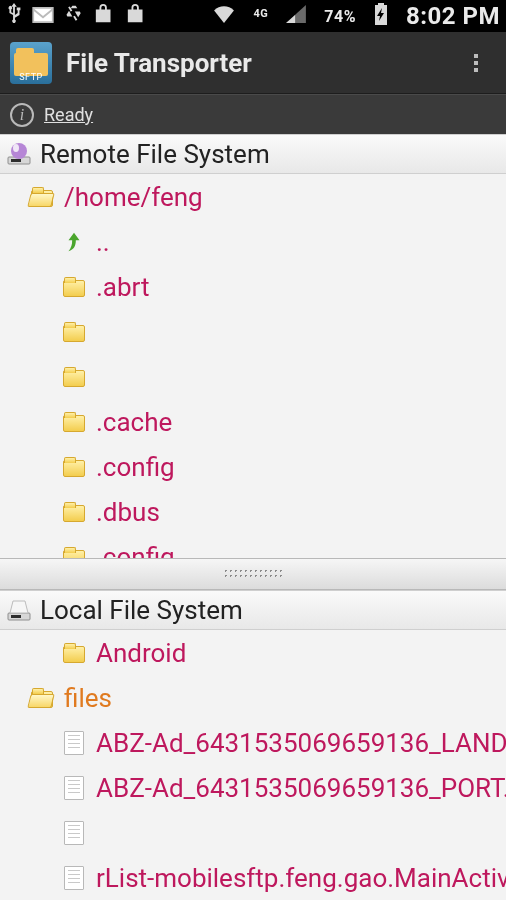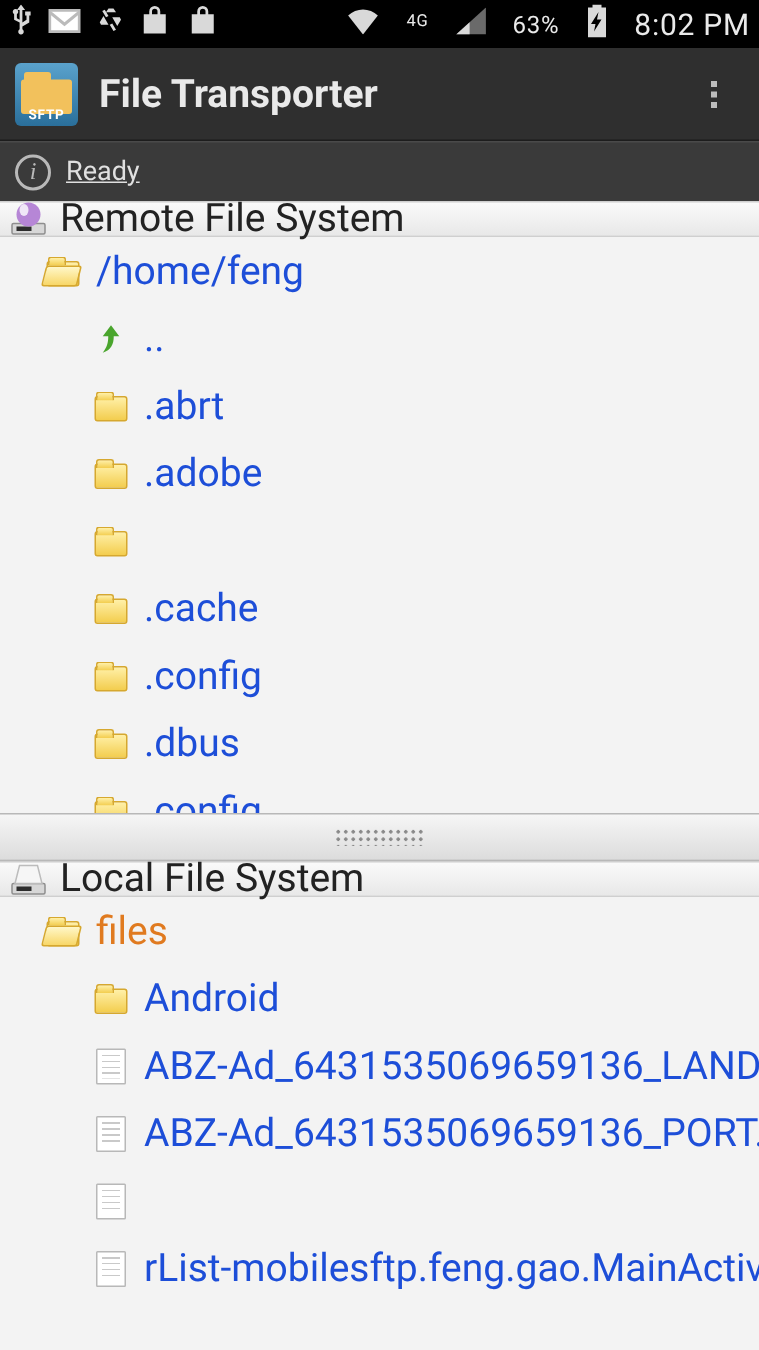--- a/index.html
+++ b/index.html
@@ -10,23 +10,23 @@
     height: 32px;
     background: #000;
     display: flex;
     align-items: center;
     color: #d9d9d9;
     font-size: 18px;
     padding: 0 6px;
   }
   .statusbar .left-icons { display: flex; gap: 10px; align-items: center; }
   .statusbar .spacer { flex: 1; }
-  .statusbar .right-icons { display: flex; gap: 18px; align-items: center; }
+  .statusbar .right-icons { display: flex; gap: 18px; align-items: center; font-weight: bold; }
   .statusbar svg { fill: #d9d9d9; }
-  .sb-text { font-size: 20px; color: #eaeaea; letter-spacing: .5px; }
+  .sb-text { font-size: 24px; color: #eaeaea; letter-spacing: .5px; }
 
   
   .titlebar {
     height: 62px;
     background: #2f2f2f;
     display: flex;
     align-items: center;
     padding: 0 10px;
     color: #e9e9e9;
     border-bottom: 1px solid #1d1d1d;
@@ -34,56 +34,56 @@
   .app-icon {
     width: 42px; height: 42px;
     background: linear-gradient(#5aa2cc,#2a6f9b);
     border-radius: 4px;
     position: relative;
     margin-right: 14px;
     display:flex;align-items:flex-end;justify-content:center;
   }
   .app-icon .tab { position:absolute; top:6px; left:6px; width:18px; height:6px; background:#f2c15c; border-radius:2px 2px 0 0;}
   .app-icon .body{ position:absolute; top:11px; left:4px; right:4px; bottom:8px; background:#f2c15c; border-radius:2px;}
-  .app-icon .label{ position:relative; font-size:9px; font-weight:700; color:#fff; letter-spacing:.5px; padding-bottom:2px;}
+  .app-icon .label{ position:relative; font-size:9px; font-weight:400; color:#fff; letter-spacing:.5px; padding-bottom:2px;}
   .title-text { font-size: 26px; font-weight: 700; flex:1; }
   .overflow-btn { width: 40px; height: 40px; display:flex; align-items:center; justify-content:center; }
   .overflow-btn .dot { width:4px; height:4px; background:#bdbdbd; margin:3px 0;}
 
   
   .status-strip {
     height: 40px;
     background: #3a3a3a;
     display:flex; align-items:center;
     padding:0 10px;
     color:#e0e0e0;
     border-top:1px solid #4a4a4a;
   }
   .status-strip .info-icon { width:24px; height:24px; border:2px solid #b9b9b9; border-radius:50%; display:flex; align-items:center; justify-content:center; margin-right:10px; color:#b9b9b9; font-style:italic; font-family:Georgia,serif; font-size:16px; }
   .status-strip .txt { font-size:18px;text-decoration:underline; }
 
   
   .pane-head {
-    height: 24px;
+    height: 40px;
     background: linear-gradient(#fafafa,#e8e8e8);
     border-top:1px solid #cfcfcf;
     border-bottom:1px solid #cfcfcf;
     display:flex; align-items:center;
     padding-left:4px;
     font-size:26px;
     color:#222;
   }
   .pane-head .drive-icon { width:30px; margin-right:6px; display:flex; align-items:center; justify-content:center;}
 
   
   .pane-body { background:#f3f3f3; overflow:hidden; }
   .remote-body { height: 384px; }
   .local-body  { height: 306px; }
 
-  .row { display:flex; align-items:center; height:45px; font-size:26px; color:#1d4ed8; white-space:nowrap; }
+  .row { display:flex; align-items:center; height:45px; font-size:26px; color:#be185d; white-space:nowrap; }
   .indent1 { padding-left: 28px; }
   .indent2 { padding-left: 60px; }
   .row .ico { width:28px; height:28px; margin-right:8px; flex:0 0 28px; display:flex; align-items:center; justify-content:center; }
   .selected { color:#e07a1f; }
 
   
   .splitter {
     height: 32px;
     background: linear-gradient(#f6f6f6,#dcdcdc);
     border-top:1px solid #b8b8b8;
@@ -172,21 +172,21 @@
           <path d="M12 20L1 6C7 0 17 0 23 6z"></path>
         </svg>
     </span>
     <span class="sb-text" style="font-size:11px;position:relative;top:-3px;">4G</span>
     <span>
       <svg width="20" height="18" viewBox="0 0 22 20">
           <path d="M0 20L22 0v20z" fill="#6a6a6a"></path>
           <path d="M0 20L10 11v9z" fill="#d9d9d9"></path>
         </svg>
     </span>
-    <span class="sb-text" style="font-size:16px;">63%</span>
+    <span class="sb-text" style="font-size:16px;">74%</span>
     <span>
       <svg width="14" height="22" viewBox="0 0 14 22">
           <path d="M4 0h6v2h3v20H1V2h3zM8 5l-5 8h3l-1 5 5-8H7z" fill="#d9d9d9"></path>
         </svg>
     </span>
     <span class="sb-text">8:02 PM</span>
   </div>
 </div>
 
 <div class="titlebar">
@@ -240,21 +240,20 @@
   <div class="row indent2">
     <span class="ico">
         <span class="folder"></span>
       </span>
     <span>.abrt</span>
   </div>
   <div class="row indent2">
     <span class="ico">
         <span class="folder"></span>
       </span>
-    <span>.adobe</span>
   </div>
   <div class="row indent2">
     <span class="ico">
         <span class="folder"></span>
       </span>
   </div>
   <div class="row indent2">
     <span class="ico">
         <span class="folder"></span>
       </span>
@@ -290,34 +289,34 @@
     <svg width="26" height="26" viewBox="0 0 26 26">
       <rect x="2" y="16" width="22" height="7" rx="1" fill="#d7d7d7" stroke="#8e8e8e"></rect>
       <rect x="5" y="18" width="10" height="3" fill="#2d2d2d"></rect>
       <path d="M4 16L7 4h12l3 12z" fill="#f6f6f6" stroke="#bcbcbc"></path>
     </svg>
   </span>
   <span>Local File System</span>
 </div>
 
 <div class="pane-body local-body">
+  <div class="row indent2">
+    <span class="ico">
+        <span class="folder"></span>
+      </span>
+    <span>Android</span>
+  </div>
   <div class="row indent1 selected">
     <span class="ico">
         <span class="folder folder-open"></span>
       </span>
     <span>files</span>
   </div>
   <div class="row indent2">
     <span class="ico">
-        <span class="folder"></span>
-      </span>
-    <span>Android</span>
-  </div>
-  <div class="row indent2">
-    <span class="ico">
         <span class="doc"></span>
       </span>
     <span>ABZ-Ad_6431535069659136_LAND.jp</span>
   </div>
   <div class="row indent2">
     <span class="ico">
         <span class="doc"></span>
       </span>
     <span>ABZ-Ad_6431535069659136_PORT.jp</span>
   </div>

